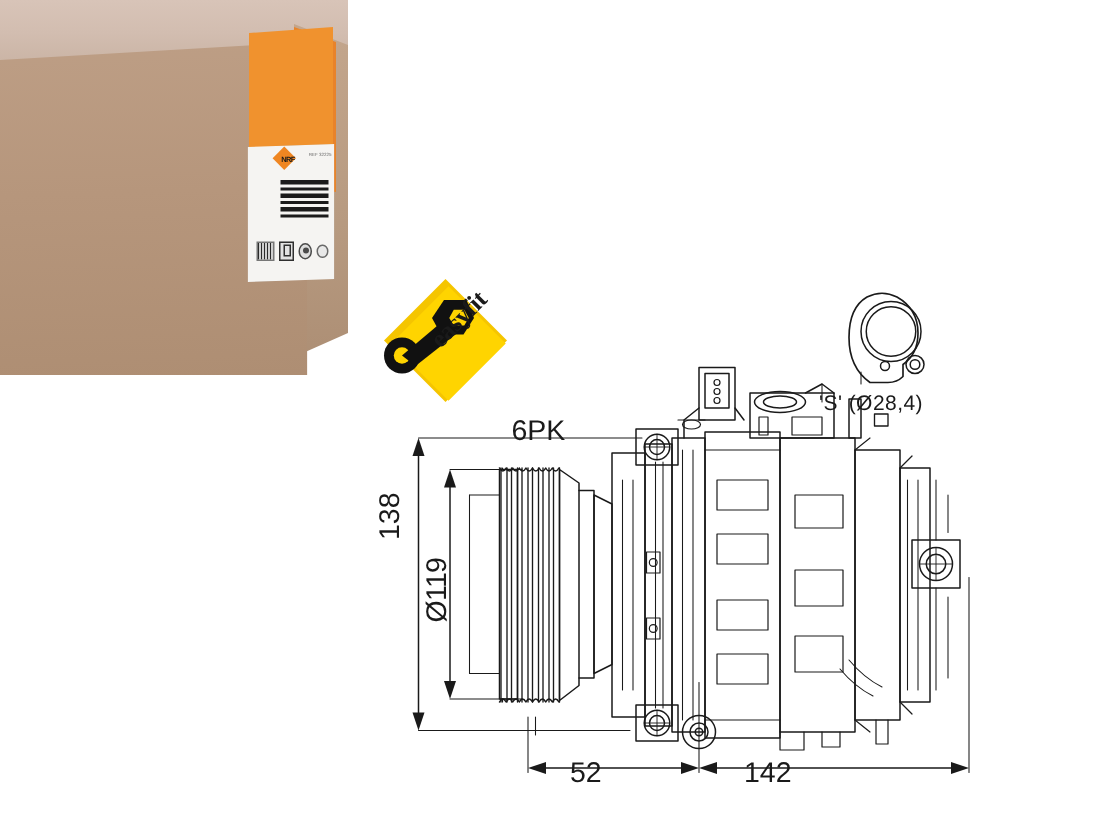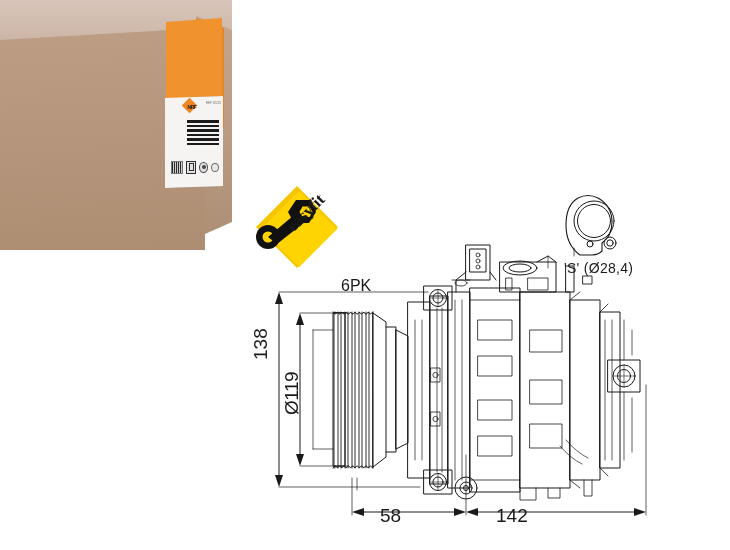--- a/index.html
+++ b/index.html
@@ -241,32 +241,32 @@
   }
   .t-119 {
     left: 281px; top: 415px;
     font-size: 19px;
     transform: rotate(-90deg);
     transform-origin: left top;
     letter-spacing: -0.5px;
   }
   .t-6pk {
     left: 341px; top: 277px;
-    font-size: 16px;
+    font-size: 19px;
   }
   .t-66 {
     left: 380px; top: 505px;
     font-size: 19px;
   }
   .t-142 {
     left: 496px; top: 505px;
     font-size: 19px;
   }
   .t-s {
-    left: 564px; top: 260px;
+    left: 546px; top: 260px;
     font-size: 14px;
     letter-spacing: 0.3px;
   }
 </style>
 </head>
 <body>
 
 <div class="stage">
 
   <div class="box-photo">
@@ -514,18 +514,18 @@
 
       <g stroke-width="0.7">
         <path d="M566 440 q10 12 22 18"></path>
         <path d="M560 446 q10 12 22 18"></path>
       </g>
     </g>
   </svg>
 
   <div class="dim-text t-138">138</div>
   <div class="dim-text t-119">Ø119</div>
-  <div class="dim-text t-66">58</div>
+  <div class="dim-text t-66">52</div>
   <div class="dim-text t-142">142</div>
   <div class="dim-text t-6pk">6PK</div>
   <div class="dim-text t-s">'S'  (Ø28,4)</div>
 
 </div>
 
 </body></html>

